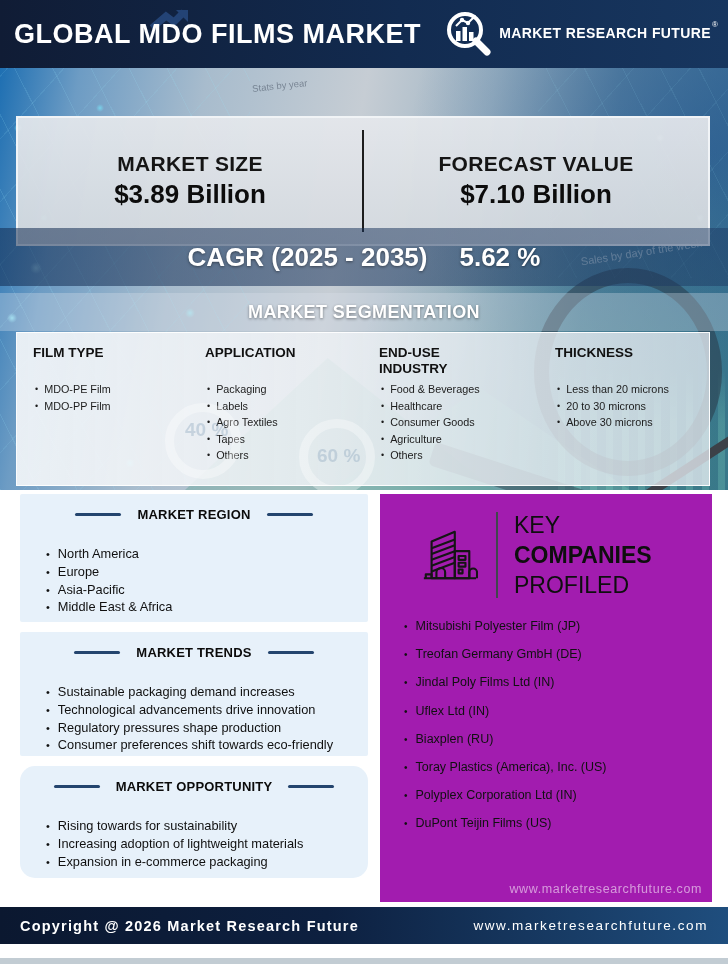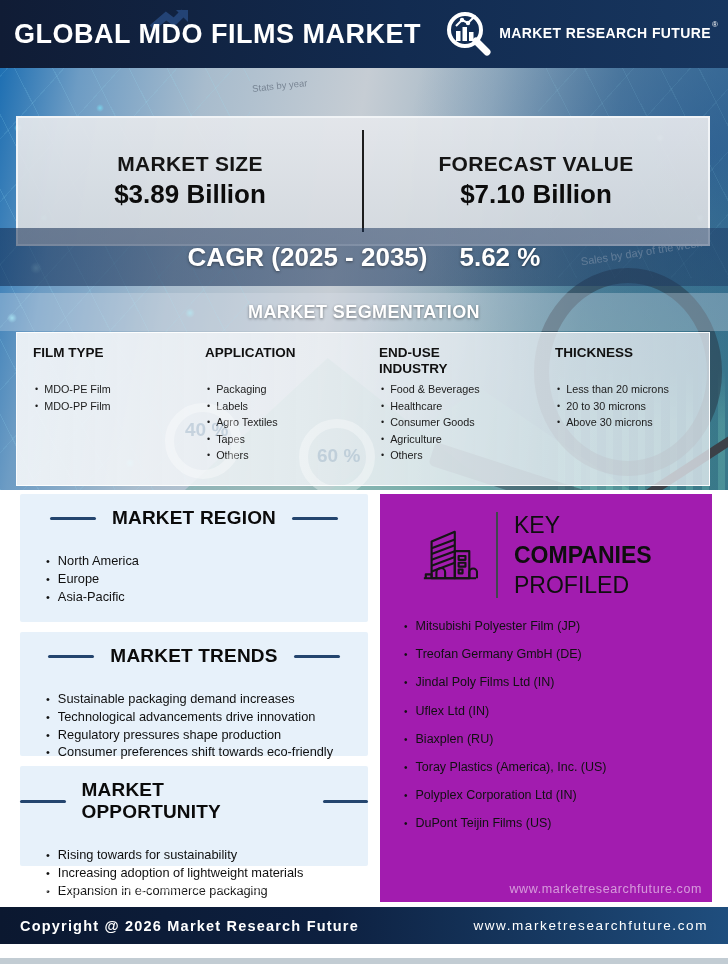--- a/index.html
+++ b/index.html
@@ -90,24 +90,24 @@
   .seg-wm.p60{left:300px;top:96px;margin-top:16px;}
   .seg-ring{position:absolute;border:9px solid rgba(255,255,255,.35);border-radius:50%;width:58px;height:58px;}
   .seg-ring.r1{left:148px;top:70px;}
   .seg-ring.r2{left:282px;top:86px;}
 
   
   .lower{position:absolute;top:490px;left:0;width:728px;height:417px;background:#fff;}
   .info-card{position:absolute;left:20px;width:348px;background:#e7f1fa;border-radius:2px;box-sizing:border-box;}
   .card-region{top:4px;height:128px;}
   .card-trends{top:142px;height:124px;}
-  .card-opp{top:276px;height:100px;}
+  .card-opp{top:276px;height:112px;border-radius:15px;}
   .card-title-row{display:flex;align-items:center;justify-content:center;gap:16px;margin-top:13px;}
   .dash{width:46px;height:3px;background:#24456e;border-radius:2px;}
-  .card-title{font-size:19px;font-weight:bold;color:#0b0b0b;letter-spacing:.2px;}
+  .card-title{font-size:13px;font-weight:bold;color:#0b0b0b;letter-spacing:.2px;}
   .info-card ul{list-style:none;margin:24px 0 0 26px;padding:0;}
   .info-card li{font-size:12.8px;color:#101010;margin-bottom:2.8px;}
   .info-card li::before{content:"•";margin-right:8px;font-size:11px;}
 
   .companies-card{position:absolute;left:380px;top:4px;width:332px;height:408px;background:#a21caf;box-sizing:border-box;}
   .comp-header{display:flex;align-items:center;padding:16px 0 0 40px;}
   .comp-vline{width:2px;height:86px;background:#41464d;margin:0 16px 0 18px;}
   .comp-title{font-size:23px;line-height:30px;color:#0e0e0e;}
   .comp-title .t-bold{font-weight:bold;}
   .companies-card ul{list-style:none;margin:19px 0 0 24px;padding:0;}
@@ -235,20 +235,21 @@
     <div class="info-card card-region">
       <div class="card-title-row">
         <span class="dash"></span>
         <span class="card-title">MARKET REGION</span>
         <span class="dash"></span>
       </div>
       <ul>
         <li>North America</li>
         <li>Europe</li>
         <li>Asia-Pacific</li>
+        <li>Middle East &amp; Africa</li>
       </ul>
     </div>
 
     <div class="info-card card-trends">
       <div class="card-title-row">
         <span class="dash"></span>
         <span class="card-title">MARKET TRENDS</span>
         <span class="dash"></span>
       </div>
       <ul>

